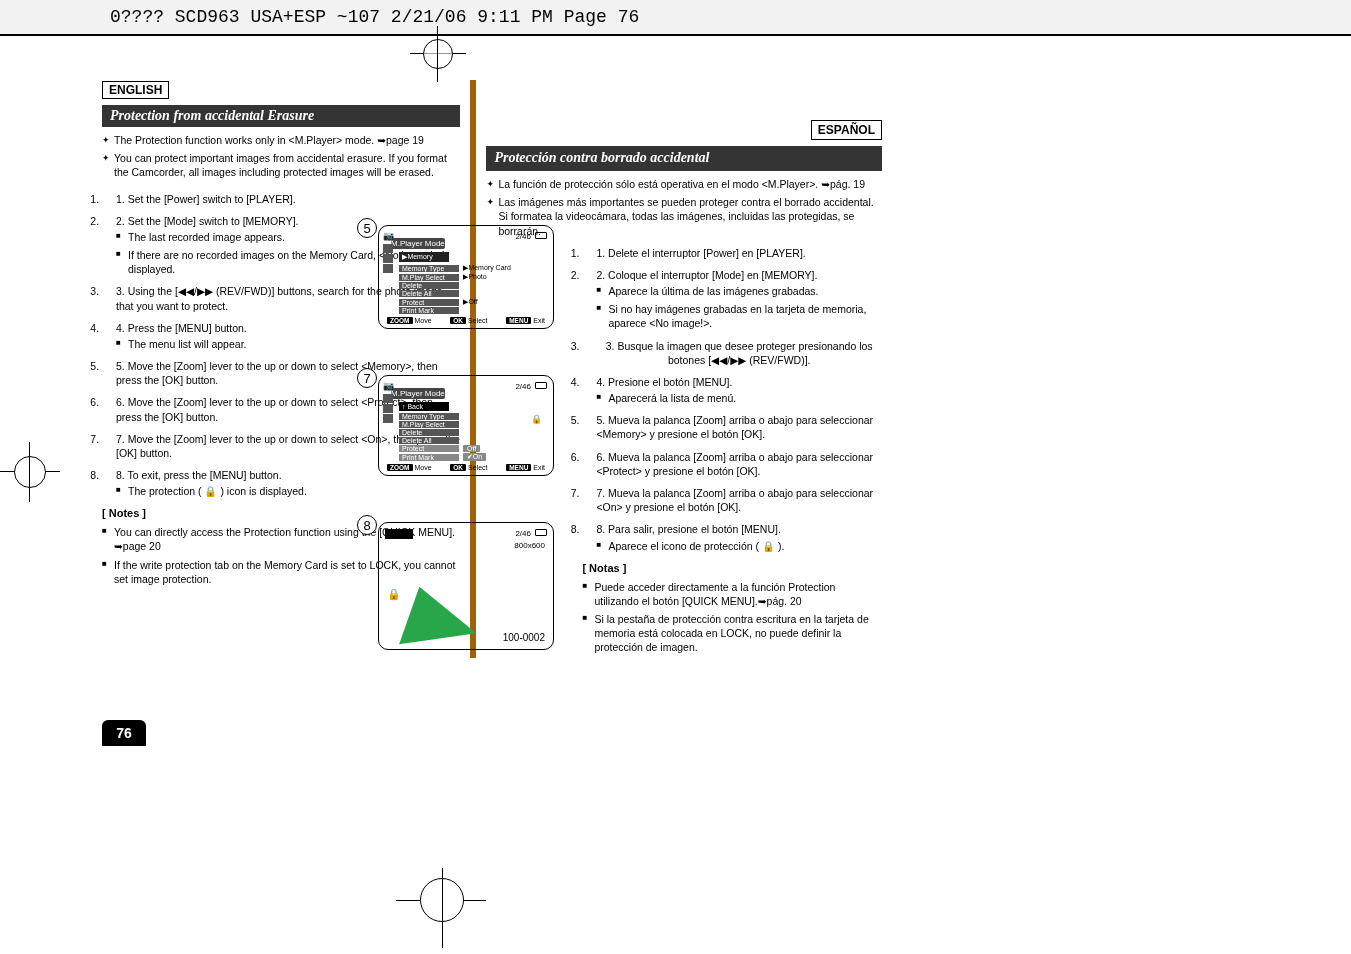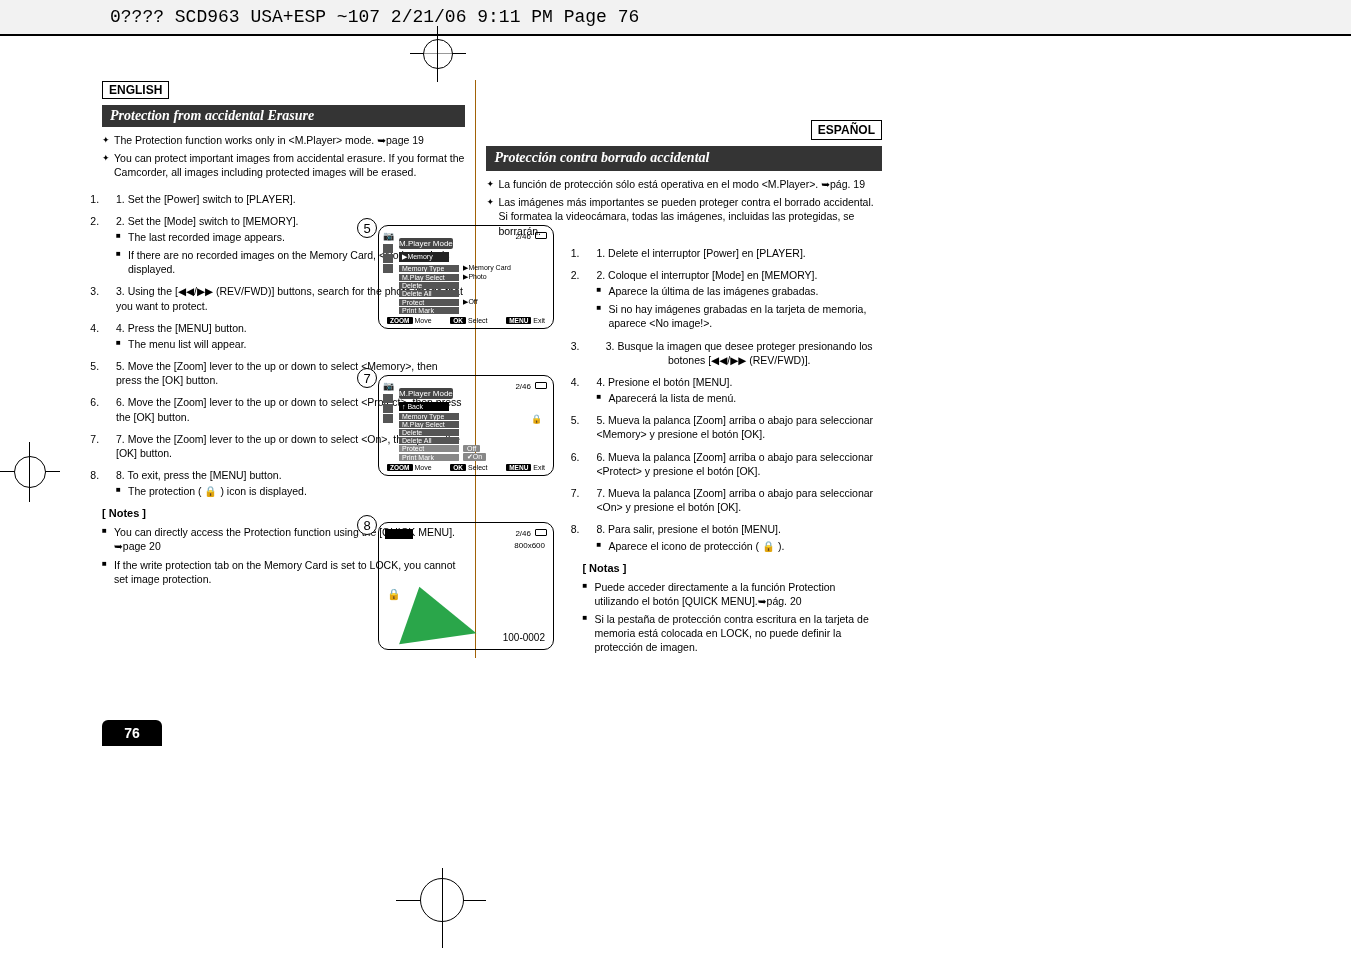--- a/index.html
+++ b/index.html
@@ -31,21 +31,21 @@
     position: absolute;
     top: 80px;
     left: 102px;
     width: 780px;
   }
 
   .two-col {
     display: flex;
     width: 100%;
   }
-  .col-left  { width: 48%; padding-right: 10px; border-right: 1px solid #a16207; }
+  .col-left  { width: 48%; padding-right: 10px; border-right: 6px solid #a16207; }
   .col-right { width: 52%; padding-left: 10px; }
 
   .lang-tag {
     display: inline-block;
     border: 1px solid #000;
     font-size: 12px;
     font-weight: bold;
     padding: 1px 6px;
     margin-bottom: 6px;
   }
@@ -89,21 +89,21 @@
   }
 
   .page-num {
     position: absolute;
     left: 102px;
     top: 720px;
     background: #000;
     color: #fff;
     font-weight: bold;
     font-size: 14px;
-    width: 60px;
+    width: 44px;
     height: 26px;
     border-radius: 6px 6px 0 0;
     display: flex;
     align-items: center;
     justify-content: center;
   }
 
   
   .lcd-stack {
     position: absolute;
@@ -129,21 +129,21 @@
     padding: 6px 6px 4px 6px;
     margin-bottom: 46px;
     position: relative;
   }
   .lcd-title-pill {
     background: #444; color: #fff;
     font-size: 8px;
     padding: 1px 0;
     border-radius: 2px;
     display: inline-block;
-    margin-left: 14px;
+    margin-left: 6px;
   }
   .lcd-counter {
     position: absolute;
     top: 6px; right: 22px;
     font-size: 8px;
   }
   .lcd-batt {
     position: absolute;
     top: 6px; right: 6px;
     width: 12px; height: 7px;

